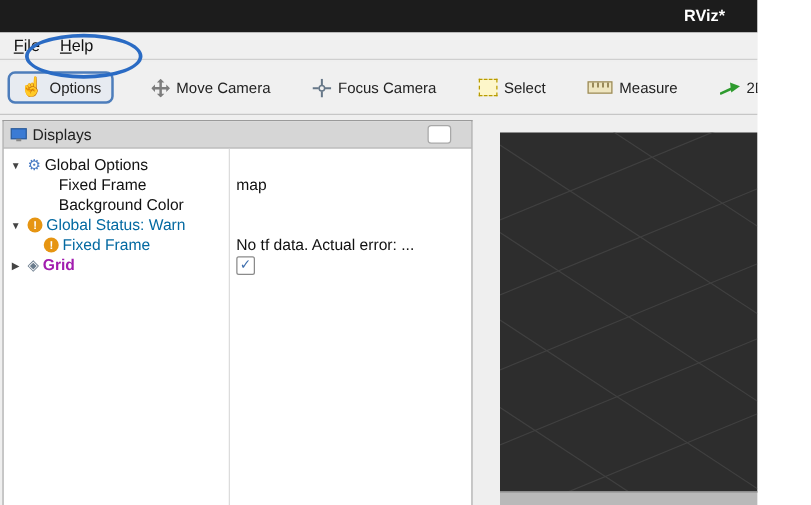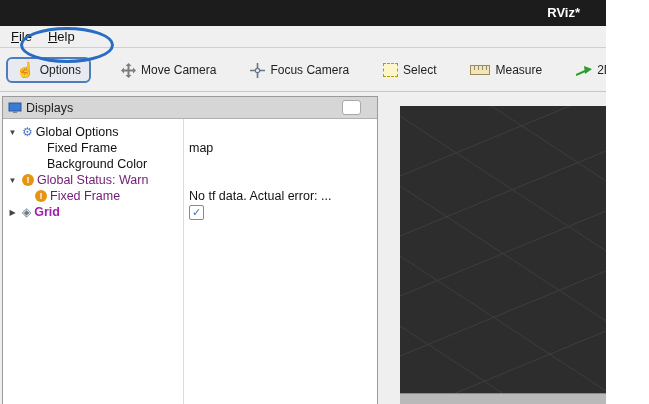--- a/index.html
+++ b/index.html
@@ -46,21 +46,21 @@
   .gridicon{color:#6a7b8c;font-size:12px;margin:0 3px;flex:none;}
   .warnicon{width:12px;height:12px;border-radius:50%;background:#e69512;color:#fff;font-weight:bold;
             font-size:9px;line-height:12px;text-align:center;margin:0 3px;flex:none;}
   .ind-child{width:44px;flex:none;}
   .ind-warn{width:29px;flex:none;}
   .val{position:absolute;left:186px;top:0;height:16px;display:flex;align-items:center;gap:5px;
        white-space:nowrap;}
   .swatch{width:11px;height:11px;border:1px solid #666;display:inline-block;flex:none;}
   .cb{width:13px;height:13px;border:1px solid #8a8a8a;border-radius:2px;background:#fff;
       font-size:11px;line-height:12px;text-align:center;color:#3f6fae;}
-  .warn{color:#701a75;}
+  .warn{color:#0369a1;}
   .gridlabel{color:#a21caf;font-weight:bold;}
 
   
   .viewport{position:absolute;left:400px;top:106px;right:0;bottom:10px;background:#2d2d2d;overflow:hidden;}
   .timestrip{position:absolute;left:400px;right:0;bottom:0;height:10px;background:#b9b9b9;border-top:1px solid #8a8a8a;}
 
   
   .annotation{position:absolute;left:20px;top:27px;width:88px;height:30px;border:3px solid #2a6bc4;
               border-radius:50%;z-index:10;pointer-events:none;}
 </style>

